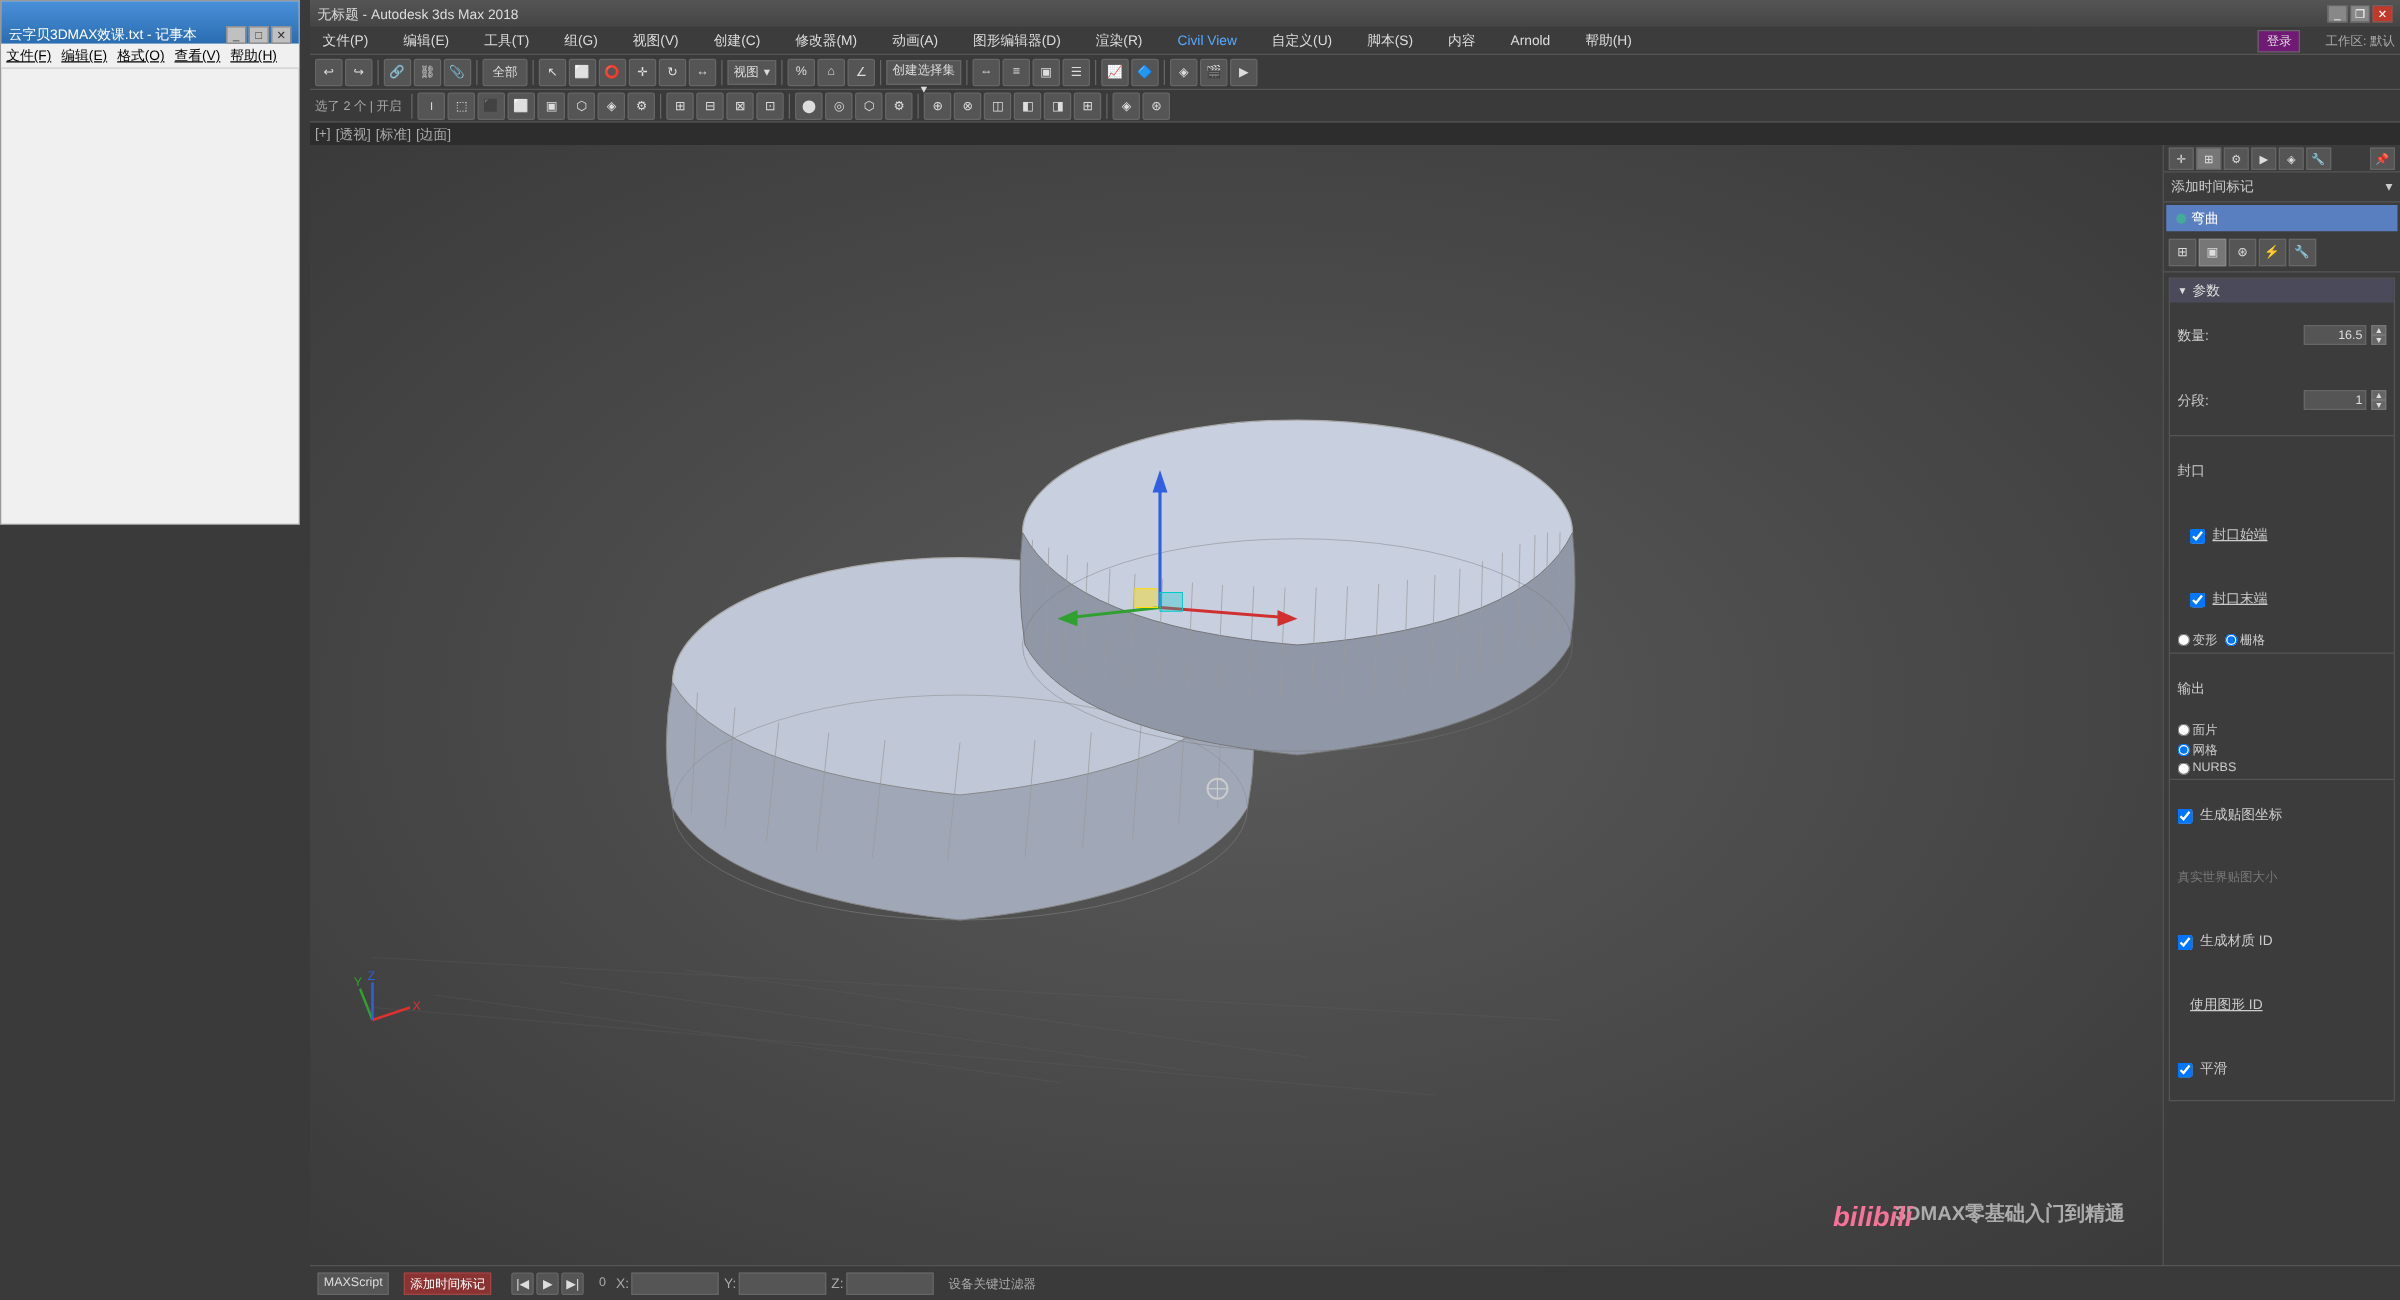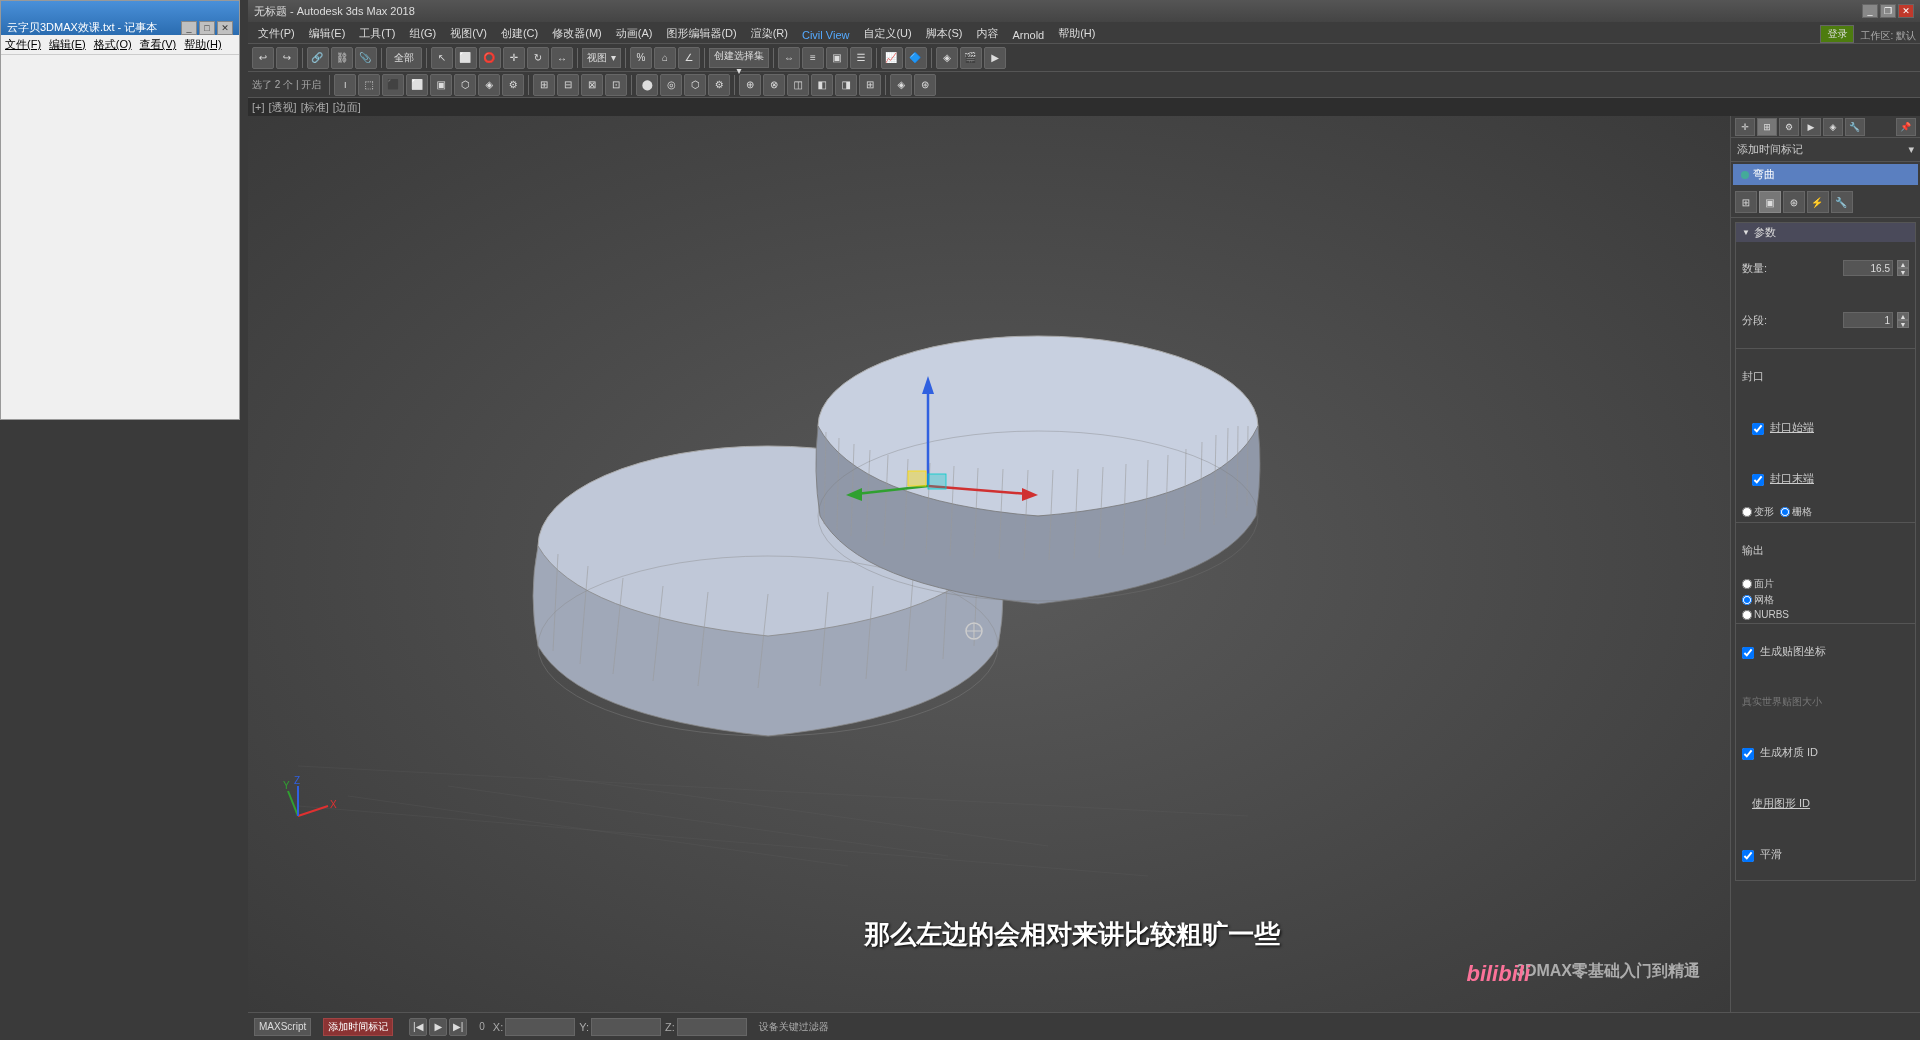--- a/index.html
+++ b/index.html
@@ -81,23 +81,23 @@
       display: flex; align-items: center; justify-content: center;
       font-size: 9px; cursor: pointer; color: #fff;
     }
     #max-titlebar .win-btn.close { background: #c0392b; }
 
     
     #max-menubar {
       height: 22px;
       background: #3c3c3c;
       display: flex;
-      align-items: flex-end;
+      align-items: center;
       padding: 0 4px;
-      gap: 2px;
+      gap: 16px;
       border-bottom: 1px solid #555;
     }
     .menu-item {
       color: #ddd;
       font-size: 11px;
       padding: 2px 6px;
       cursor: pointer;
       white-space: nowrap;
     }
     .menu-item.civil-view { color: #5af; }
@@ -443,21 +443,21 @@
     <span class="menu-item">动画(A)</span>
     <span class="menu-item">图形编辑器(D)</span>
     <span class="menu-item">渲染(R)</span>
     <span class="menu-item civil-view">Civil View</span>
     <span class="menu-item">自定义(U)</span>
     <span class="menu-item">脚本(S)</span>
     <span class="menu-item">内容</span>
     <span class="menu-item">Arnold</span>
     <span class="menu-item">帮助(H)</span>
     <div style="flex:1;"></div>
-    <div style="background:#4d7c0f; border:1px solid #666; color:#ddd; font-size:10px; padding:0 6px; height:18px; display:flex; align-items:center; margin-right:4px;">登录</div>
+    <div style="background:#701a75; border:1px solid #666; color:#ddd; font-size:10px; padding:0 6px; height:18px; display:flex; align-items:center; margin-right:4px;">登录</div>
     <span style="color:#aaa; font-size:10px;">工作区: 默认</span>
   </div>
 
   <div id="max-toolbar">
     <div class="toolbar-btn">↩</div>
     <div class="toolbar-btn">↪</div>
     <div class="toolbar-sep"></div>
     <div class="toolbar-btn">🔗</div>
     <div class="toolbar-btn">⛓</div>
     <div class="toolbar-btn">📎</div>
@@ -620,23 +620,20 @@
           <g transform="translate(50, 700)">
             <line x1="0" y1="0" x2="30" y2="-10" stroke="#e03030" stroke-width="2"></line>
             <text x="32" y="-8" fill="#e03030" font-size="10">X</text>
             <line x1="0" y1="0" x2="-10" y2="-25" stroke="#30a030" stroke-width="2"></line>
             <text x="-15" y="-27" fill="#30a030" font-size="10">Y</text>
             <line x1="0" y1="0" x2="0" y2="-30" stroke="#3060e0" stroke-width="2"></line>
             <text x="-4" y="-32" fill="#3060e0" font-size="10">Z</text>
           </g>
         </svg>
 
-        <div id="subtitle">
-          <span class="subtitle-cn">那么左边的会相对来讲比较粗旷一些</span>
-        </div>
 
         <div id="watermark">
           <span style="font-size:16px; color:rgba(200,200,200,0.8);">3DMAX零基础入门到精通</span>
         </div>
 
         <div id="bili-logo">
           <span style="font-style:italic;">bilibili</span>
         </div>
       </div>
     </div>

